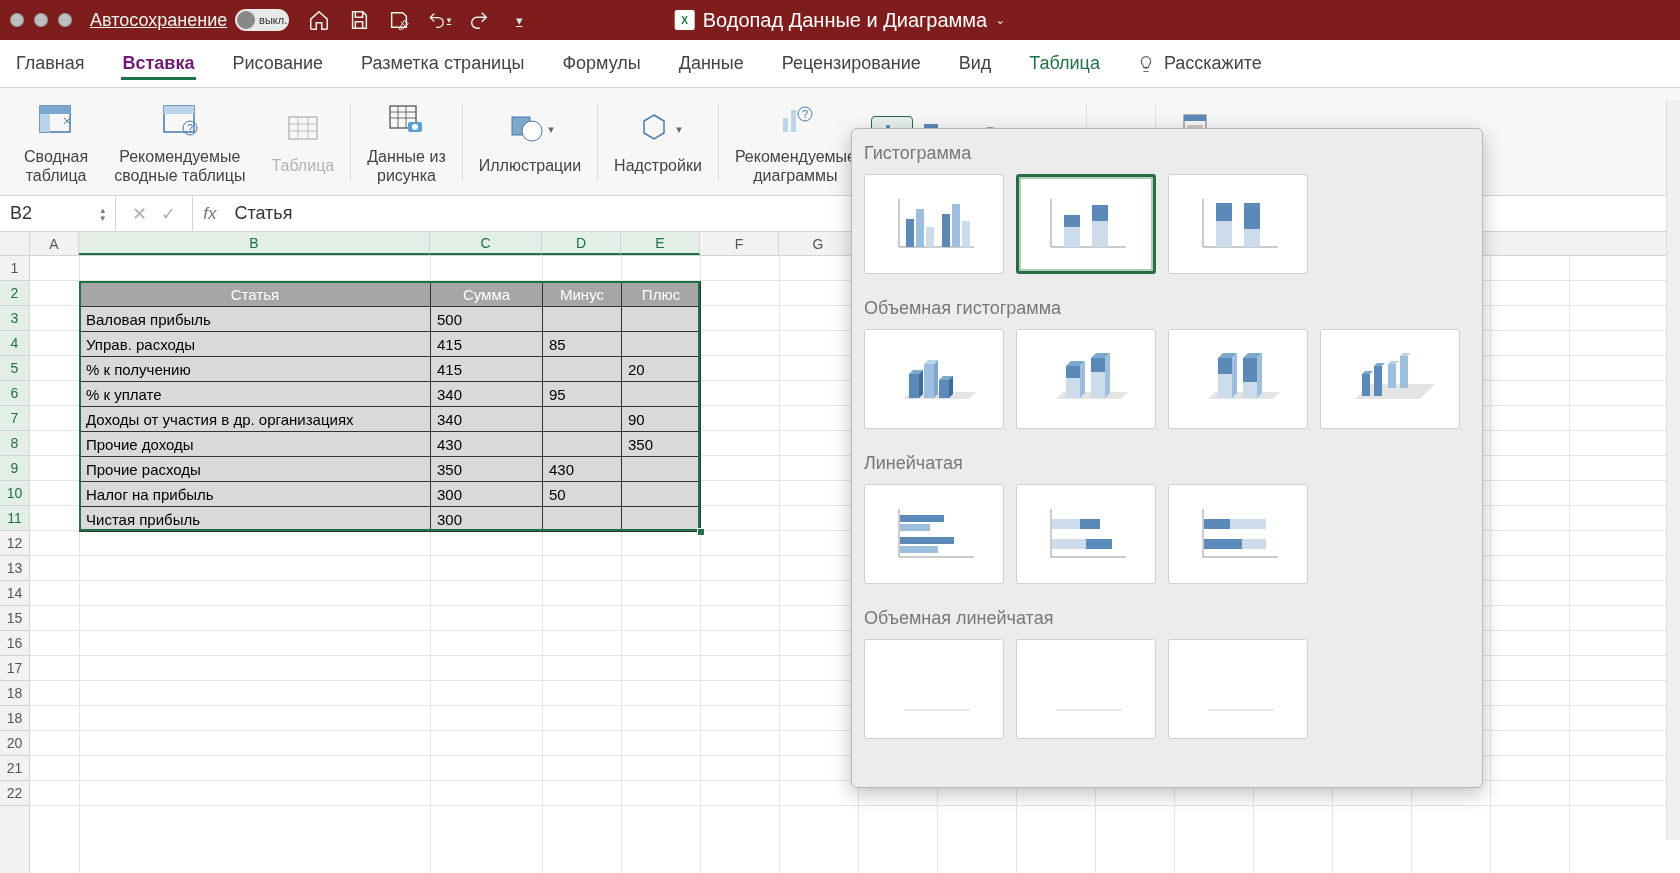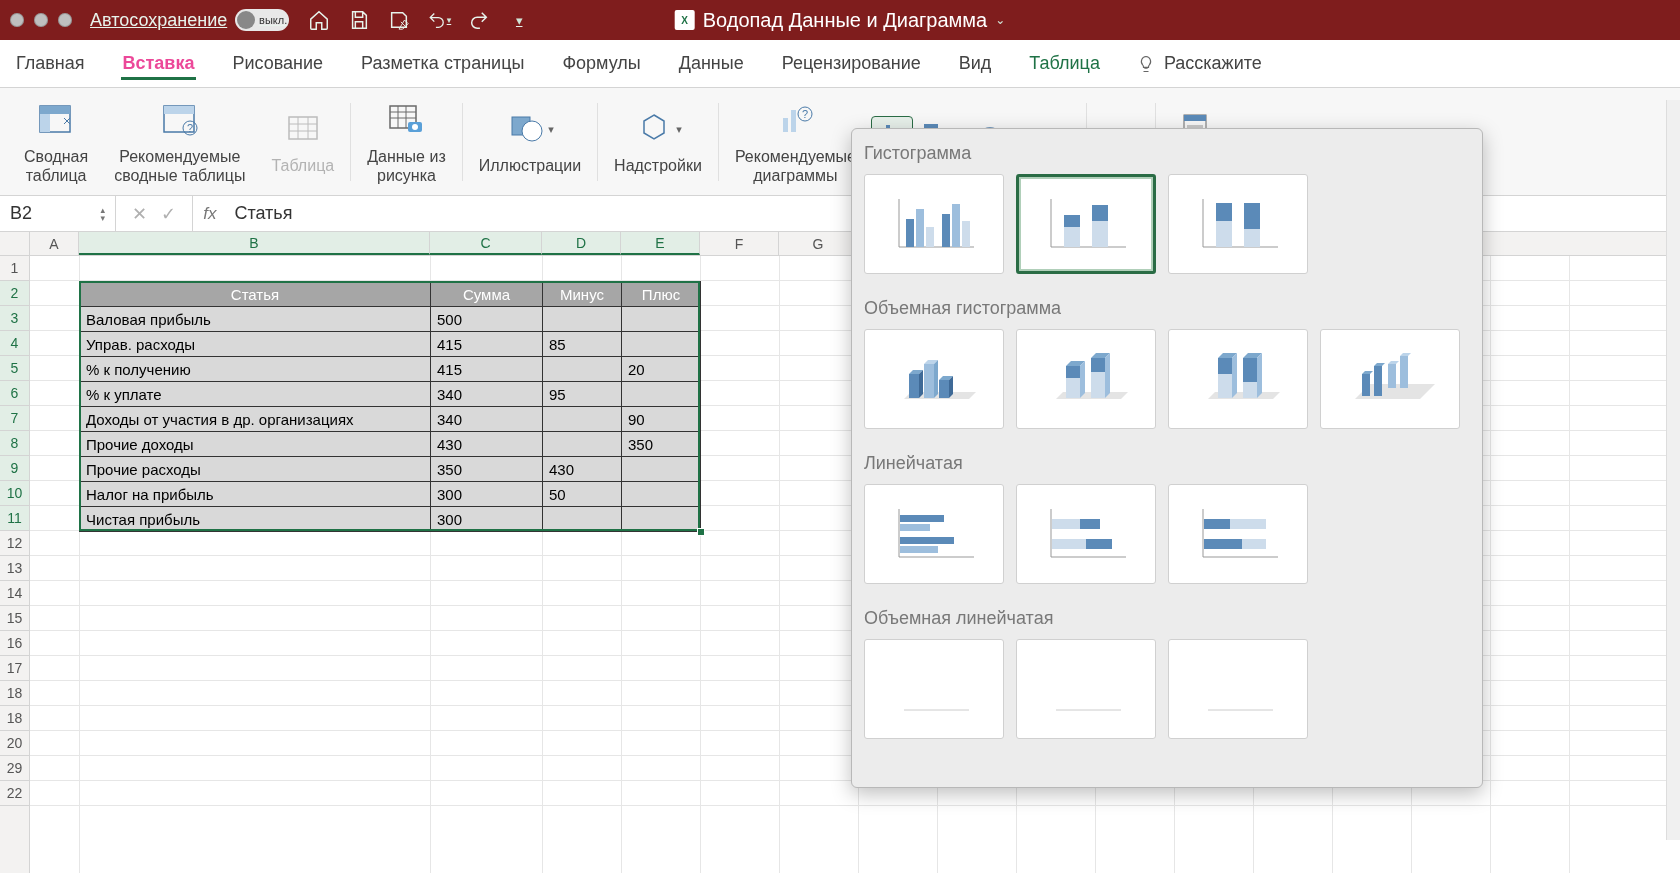--- a/index.html
+++ b/index.html
@@ -16,21 +16,21 @@
   .tb-icons { display: flex; align-items: center; gap: 16px; margin-left: 18px; }
   .tb-icons .ic { width: 24px; height: 24px; display: flex; align-items: center; justify-content: center; color: #e8f3ec; }
   .tb-icons .ic svg { width: 22px; height: 22px; fill: none; stroke: #e8f3ec; stroke-width: 1.6; }
   .doc-title { position: absolute; left: 50%; transform: translateX(-50%); display: flex; align-items: center; gap: 8px; font-size: 20px; color: #fff; }
   .doc-title .xls { width: 20px; height: 20px; background: #fff; color: #1f7246; font-size: 10px; font-weight: bold; display: flex; align-items: center; justify-content: center; border-radius: 2px; }
   .doc-title .chev { font-size: 12px; color: #cfe6d8; }
 
   
   .ribbon-tabs { height: 48px; background: #fff; border-bottom: 1px solid #d4d4d4; display: flex; align-items: center; padding: 0 14px; gap: 34px; font-size: 18px; color: #444; }
   .ribbon-tabs .tab { padding: 6px 2px; cursor: pointer; }
-  .ribbon-tabs .tab.active { color: #ec4899; font-weight: 600; border-bottom: 3px solid #1f7246; padding-bottom: 3px; }
+  .ribbon-tabs .tab.active { color: #701a75; font-weight: 600; border-bottom: 3px solid #1f7246; padding-bottom: 3px; }
   .ribbon-tabs .tab.table { color: #1f7246; }
   .ribbon-tabs .tell { display: flex; align-items: center; gap: 8px; }
   .ribbon-tabs .bulb { width: 20px; height: 20px; }
   .ribbon-tabs .bulb svg { stroke: #666; fill: none; stroke-width: 1.4; }
 
   
   .ribbon { height: 108px; background: #f7f7f7; border-bottom: 1px solid #d4d4d4; display: flex; align-items: center; padding: 0 14px; gap: 6px; position: relative; }
   .rgroup { display: flex; flex-direction: column; align-items: center; justify-content: center; height: 100%; padding: 0 10px; text-align: center; gap: 6px; }
   .rgroup .lbl { font-size: 16px; color: #444; line-height: 1.15; }
   .rgroup.disabled .lbl { color: #b3b3b3; }
@@ -355,21 +355,21 @@
         <div class="rowhdr sel">11</div>
         <div class="rowhdr">12</div>
         <div class="rowhdr">13</div>
         <div class="rowhdr">14</div>
         <div class="rowhdr">15</div>
         <div class="rowhdr">16</div>
         <div class="rowhdr">17</div>
         <div class="rowhdr">18</div>
         <div class="rowhdr">18</div>
         <div class="rowhdr">20</div>
-        <div class="rowhdr">29</div>
+        <div class="rowhdr">21</div>
         <div class="rowhdr">22</div>
       </div>
     <div class="cells-area" style="height:620px;">
       <div class="cell-grid" id="gridlines">
           <div class="gcol" style="left: 49px;"></div>
           <div class="gcol" style="left: 400px;"></div>
           <div class="gcol" style="left: 512px;"></div>
           <div class="gcol" style="left: 591px;"></div>
           <div class="gcol" style="left: 670px;"></div>
           <div class="gcol" style="left: 749px;"></div>

